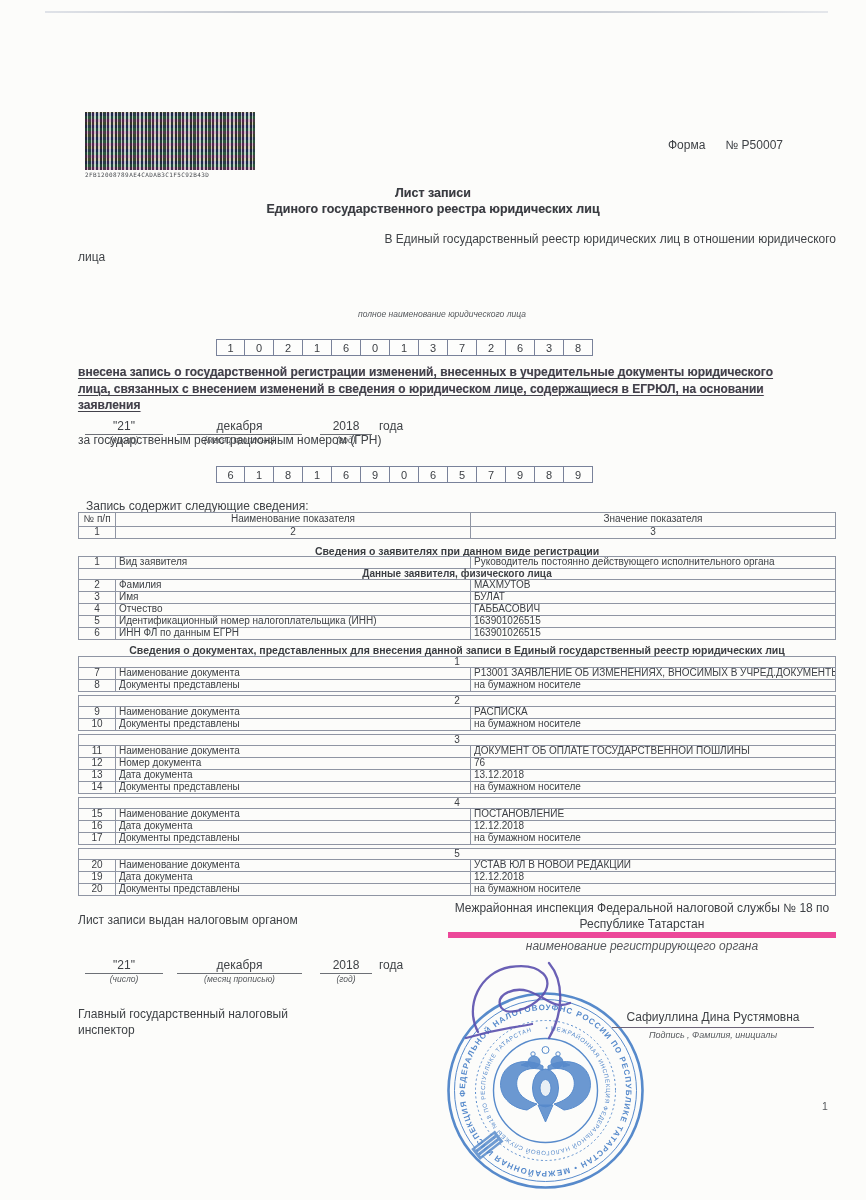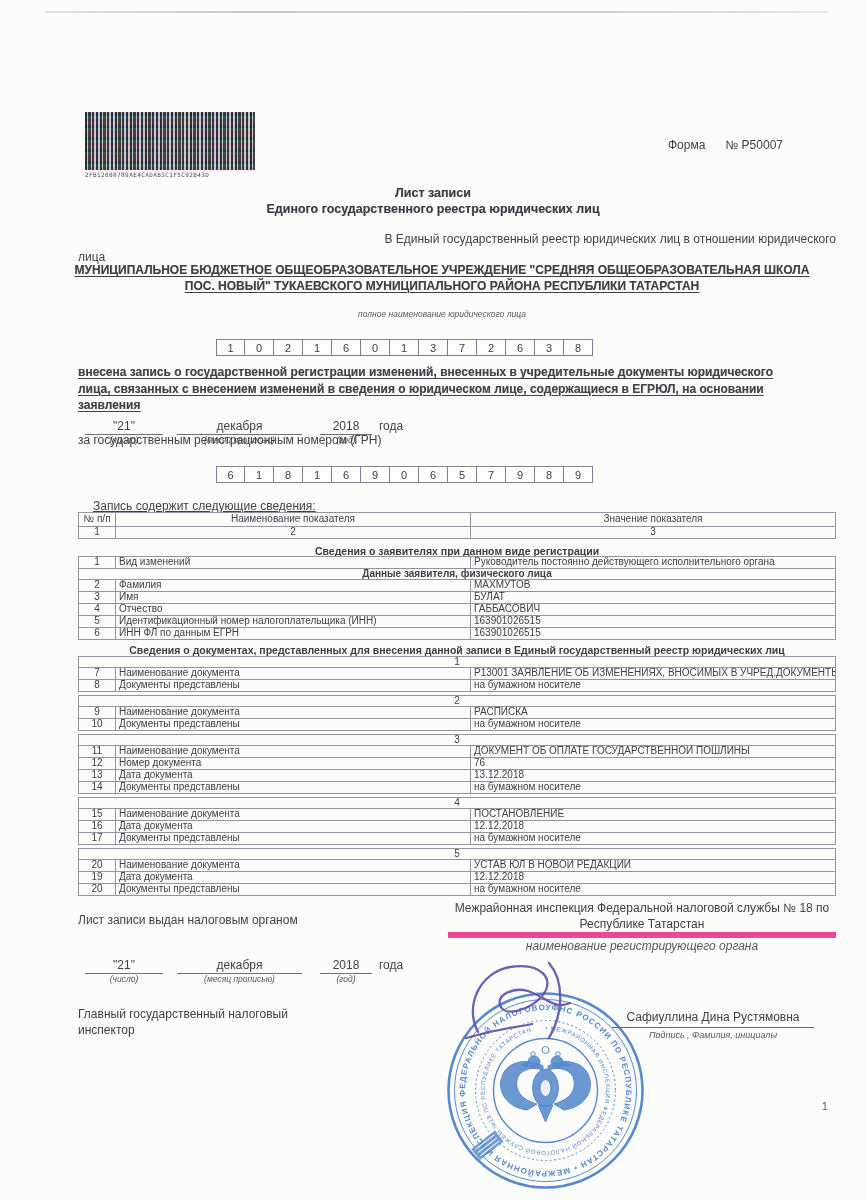--- a/index.html
+++ b/index.html
@@ -60,21 +60,21 @@
   .dcol{display:flex;flex-direction:column;align-items:center;}
   .dseg{border-bottom:1px solid #6d7076;width:100%;text-align:center;padding-bottom:1px;line-height:14px;}
   .dsuffix{line-height:15px;margin-left:7px;}
   .date1{left:85px;top:419px;}
   .date2{left:85px;top:958px;}
   .w-day{width:78px;}
   .w-month{width:125px;margin-left:14px;}
   .w-year{width:52px;margin-left:18px;}
 
   .grn-label{left:78px;top:433px;text-align:right;}
-  .rec-intro{left:93px;top:499px;text-decoration:underline;}
+  .rec-intro{left:86px;top:499px;}
 
   
   .grid-table{left:78px;width:758px;border-top:1px solid var(--tb);font-size:10px;color:#3e4146;}
   .g-row{box-sizing:border-box;display:grid;grid-template-columns:37px 355px 1fr;
     border:1px solid var(--tb);border-top:none;height:12px;}
   .g-row>div{box-sizing:border-box;padding:0 3px;white-space:nowrap;overflow:hidden;line-height:10px;}
   .c-num{text-align:center;border-right:1px solid var(--tb);padding:0 1px;}
   .c-name{border-right:1px solid var(--tb);}
   .g-sub{box-sizing:border-box;border:1px solid var(--tb);border-top:none;height:11px;line-height:9px;
     text-align:center;font-weight:bold;}
@@ -121,21 +121,20 @@
   </div>
 
   <div class="abs doc-title scan">
     <div>Лист записи</div>
     <div>Единого государственного реестра юридических лиц</div>
   </div>
 
   <div class="abs intro-right">В Единый государственный реестр юридических лиц в отношении юридического</div>
   <div class="abs intro-left">лица</div>
 
-  <div class="abs org-name underl scan">МУНИЦИПАЛЬНОЕ БЮДЖЕТНОЕ ОБЩЕОБРАЗОВАТЕЛЬНОЕ УЧРЕЖДЕНИЕ "СРЕДНЯЯ ОБЩЕОБРАЗОВАТЕЛЬНАЯ ШКОЛА ПОС. НОВЫЙ" ТУКАЕВСКОГО МУНИЦИПАЛЬНОГО РАЙОНА РЕСПУБЛИКИ ТАТАРСТАН</div>
   <div class="abs org-caption cap">полное наименование юридического лица</div>
 
   <div class="abs digit-row ogrn-boxes" id="ogrn-boxes">
       <span>1</span>
       <span>0</span>
       <span>2</span>
       <span>1</span>
       <span>6</span>
       <span>0</span>
       <span>1</span>
@@ -194,21 +193,21 @@
       <div class="c-num">1</div>
       <div class="c-name">2</div>
       <div>3</div>
     </div>
   </div>
 
   <div class="abs section-title sec1">Сведения о заявителях при данном виде регистрации</div>
   <div class="abs grid-table applicant" id="applicant-rows">
       <div class="g-row">
         <div class="c-num">1</div>
-        <div class="c-name">Вид изменений</div>
+        <div class="c-name">Вид заявителя</div>
         <div class="c-val">Руководитель постоянно действующего исполнительного органа</div>
       </div>
       <div class="g-sub">Данные заявителя, физического лица</div>
       <div class="g-row">
         <div class="c-num">2</div>
         <div class="c-name">Фамилия</div>
         <div class="c-val">МАХМУТОВ</div>
       </div>
       <div class="g-row">
         <div class="c-num">3</div>

